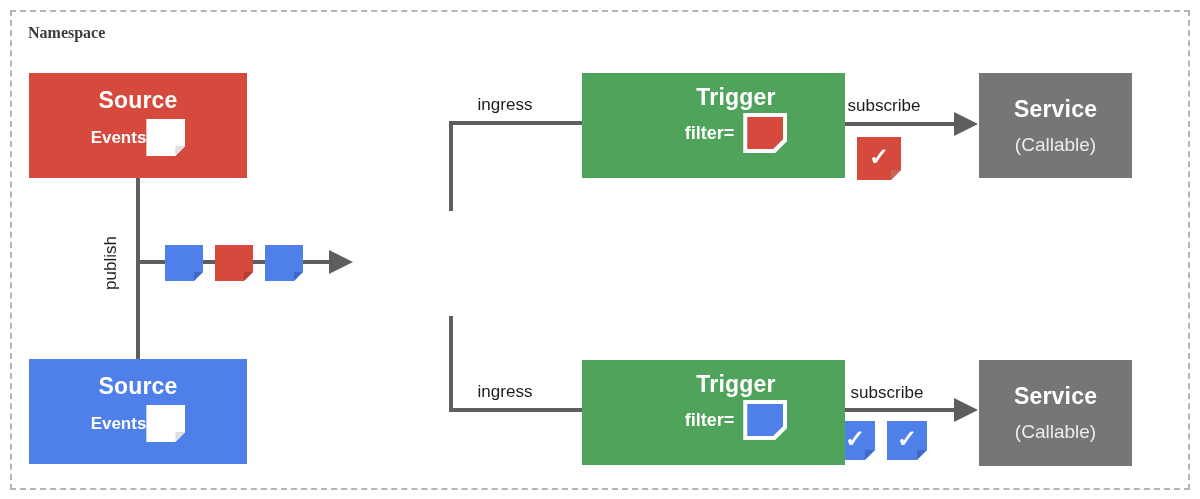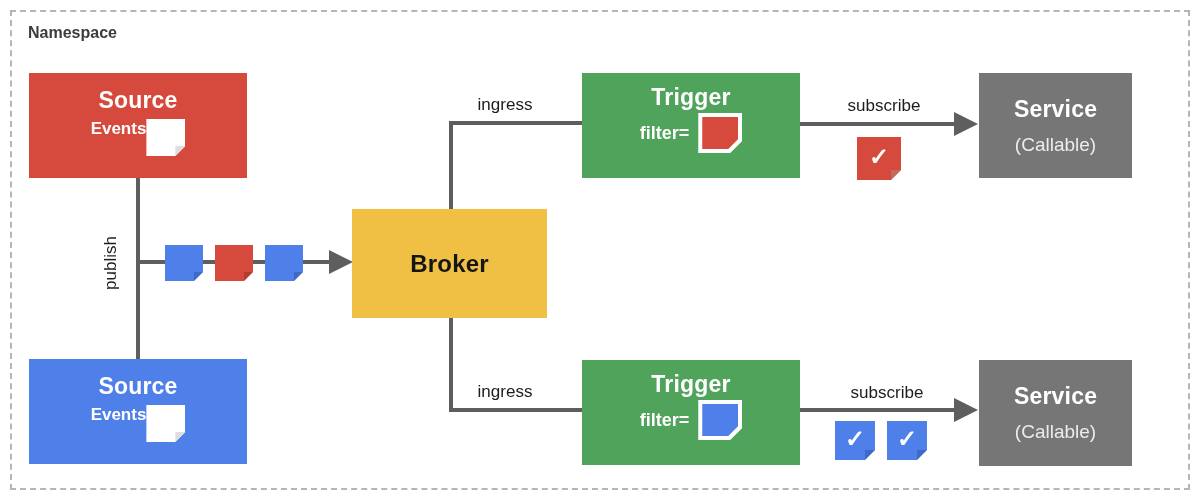--- a/index.html
+++ b/index.html
@@ -6,40 +6,40 @@
   .stage {
     position:relative; width:1200px; height:499px; background:#ffffff;
     font-family:"Liberation Sans", sans-serif; overflow:hidden;
   }
   .ns-border {
     position:absolute; left:10px; top:10px; width:1176px; height:476px;
     border:2px dashed #b5b5b5;
   }
   .ns-label {
     position:absolute; left:28px; top:24px;
-    font-size:16px; font-weight:bold; color:#3c3c3c;
+    font-size:16px; font-weight:bold; color:#3c3c3c;font-family:Liberation Serif, serif;
   }
 
   
   .box { position:absolute; display:flex; flex-direction:column; align-items:center; color:#fff; }
   .box .title { font-size:23px; font-weight:bold; letter-spacing:.2px; }
 
   .src-red  { left:29px;  top:73px;  width:218px; height:105px; background:#d6493d; }
   .src-blue { left:29px;  top:359px; width:218px; height:105px; background:#4f80ea; }
   .src-red .title, .src-blue .title { margin-top:14px; }
-  .ev-row { display:flex; align-items:flex-start; margin-top:5px; }
+  .ev-row { display:flex; align-items:center; margin-top:5px; }
   .ev-label { font-size:17px; font-weight:bold; }
 
   .broker {
     left:352px; top:209px; width:195px; height:109px; background:#f0c044;
     justify-content:center;
   }
   .broker .title { color:#151515; font-size:24px; }
 
-  .trigger { width:218px; height:105px; background:#4fa35b; }
+  .trigger { width:218px; height:105px; background:#4fa35b;padding-left:45px; }
   .trg-top    { left:582px; top:73px;  }
   .trg-bottom { left:582px; top:360px; }
   .trigger .title { margin-top:11px; }
   .flt-row { display:flex; align-items:center; gap:9px; margin-top:2px; }
   .flt-label { font-size:18px; font-weight:bold; }
 
   .service { width:153px; height:105px; background:#767676; justify-content:center; }
   .svc-top    { left:979px; top:73px;  }
   .svc-bottom { left:979px; top:360px; height:106px; }
   .service .subtitle { font-size:19px; color:#ececec; margin-top:11px; }
@@ -167,23 +167,20 @@
   <div class="box src-blue">
     <div class="title">Source</div>
     <div class="ev-row">
       <span class="ev-label">Events</span>
       <span class="note note-events">
           <span class="fold"></span>
         </span>
     </div>
   </div>
 
-  <div class="box broker">
-    <div class="title">Broker</div>
-  </div>
 
   <div class="box trigger trg-top">
     <div class="title">Trigger</div>
     <div class="flt-row">
       <span class="flt-label">filter=</span>
       <span class="note-outline">
           <span class="inner inner-red"></span>
         </span>
     </div>
   </div>

